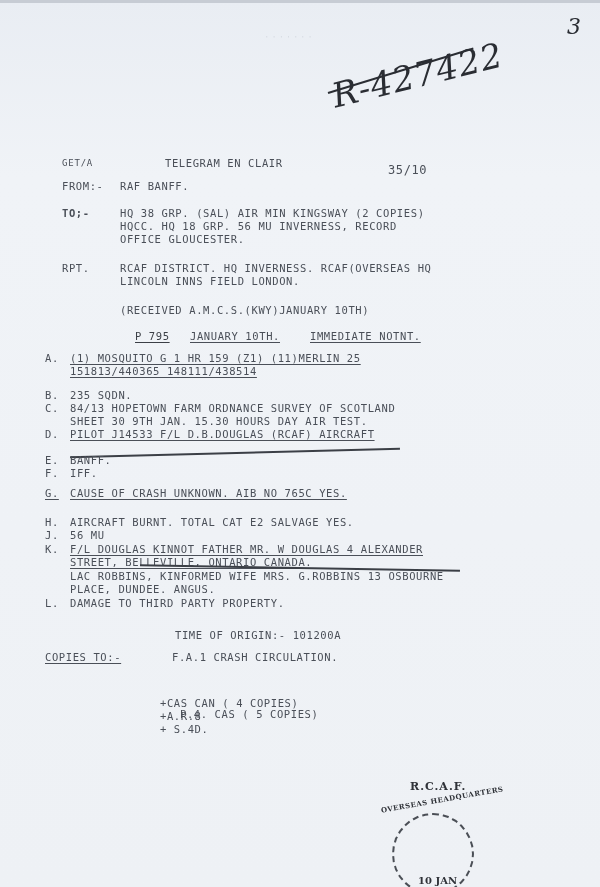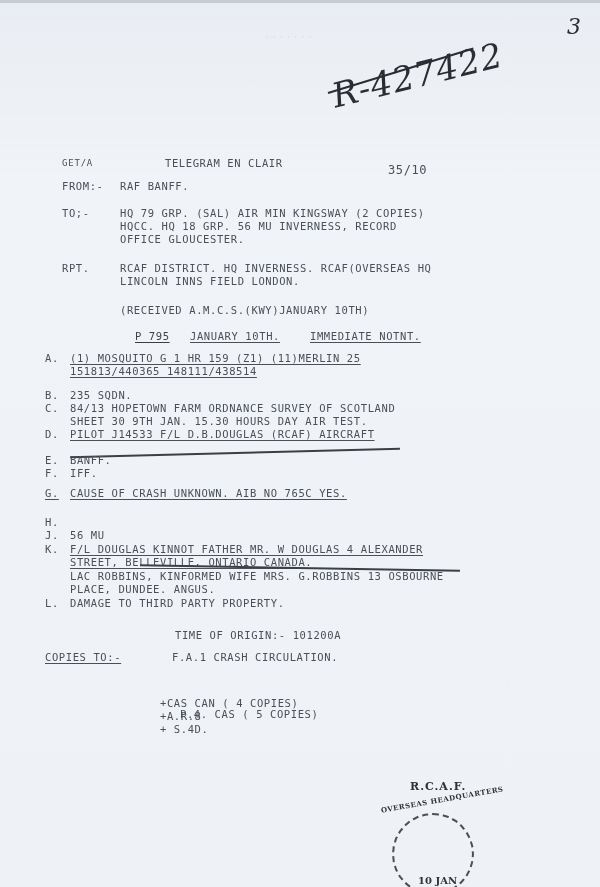--- a/index.html
+++ b/index.html
@@ -44,22 +44,22 @@
   <div class="ref-line"></div>
   <div class="hand pagenum">3</div>
 
   <div class="t sm" style="left:62px;top:157px;">GET/A</div>
   <div class="t" style="left:165px;top:157px;">TELEGRAM EN CLAIR</div>
   <div class="t" style="left:388px;top:164px;font-size:12px;">35/10</div>
 
   <div class="t" style="left:62px;top:180px;">FROM:-</div>
   <div class="t" style="left:120px;top:180px;">RAF BANFF.</div>
 
-  <div class="t" style="left:62px;top:207px;">TO;-</div>
-  <div class="t" style="left:120px;top:207px;">HQ 79 GRP. (SAL) AIR MIN KINGSWAY (2 COPIES)</div>
+  <div class="t" style="left:62px;top:207px;font-weight:bold;">TO;-</div>
+  <div class="t" style="left:120px;top:207px;">HQ 38 GRP. (SAL) AIR MIN KINGSWAY (2 COPIES)</div>
   <div class="t" style="left:120px;top:220px;">HQCC. HQ 18 GRP. 56 MU INVERNESS, RECORD</div>
   <div class="t" style="left:120px;top:233px;">OFFICE GLOUCESTER.</div>
 
   <div class="t" style="left:62px;top:262px;">RPT.</div>
   <div class="t" style="left:120px;top:275px;">LINCOLN INNS FIELD LONDON.</div>
   <div class="t" style="left:120px;top:262px;">RCAF DISTRICT. HQ INVERNESS. RCAF(OVERSEAS HQ</div>
 
   <div class="t" style="left:120px;top:304px;">(RECEIVED A.M.C.S.(KWY)JANUARY 10TH)</div>
 
   <div class="t ul dark" style="left:135px;top:330px;">P 795</div>
@@ -84,20 +84,21 @@
   <div class="t" style="left:45px;top:454px;">E.</div>
   <div class="t" style="left:70px;top:454px;">BANFF.</div>
 
   <div class="t" style="left:45px;top:467px;">F.</div>
   <div class="t" style="left:70px;top:467px;">IFF.</div>
 
   <div class="t ul" style="left:45px;top:487px;">G.</div>
   <div class="t ul" style="left:70px;top:487px;">CAUSE OF CRASH UNKNOWN. AIB NO 765C YES.</div>
 
   <div class="t" style="left:45px;top:516px;">H.</div>
+  <div class="t" style="left:70px;top:516px;">AIRCRAFT BURNT. TOTAL CAT E2 SALVAGE YES.</div>
 
   <div class="t" style="left:45px;top:529px;">J.</div>
   <div class="t" style="left:70px;top:529px;">56 MU</div>
 
   <div class="t" style="left:45px;top:543px;">K.</div>
   <div class="t ul" style="left:70px;top:543px;">F/L DOUGLAS KINNOT FATHER MR. W DOUGLAS 4 ALEXANDER</div>
   <div class="t ul" style="left:70px;top:556px;">STREET, BELLEVILLE, ONTARIO CANADA.</div>
   <div class="hr" style="left:140px;top:567px;width:320px;transform:rotate(1deg);"></div>
   <div class="t" style="left:70px;top:570px;">LAC ROBBINS, KINFORMED WIFE MRS. G.ROBBINS 13 OSBOURNE</div>
   <div class="t" style="left:70px;top:583px;">PLACE, DUNDEE. ANGUS.</div>

